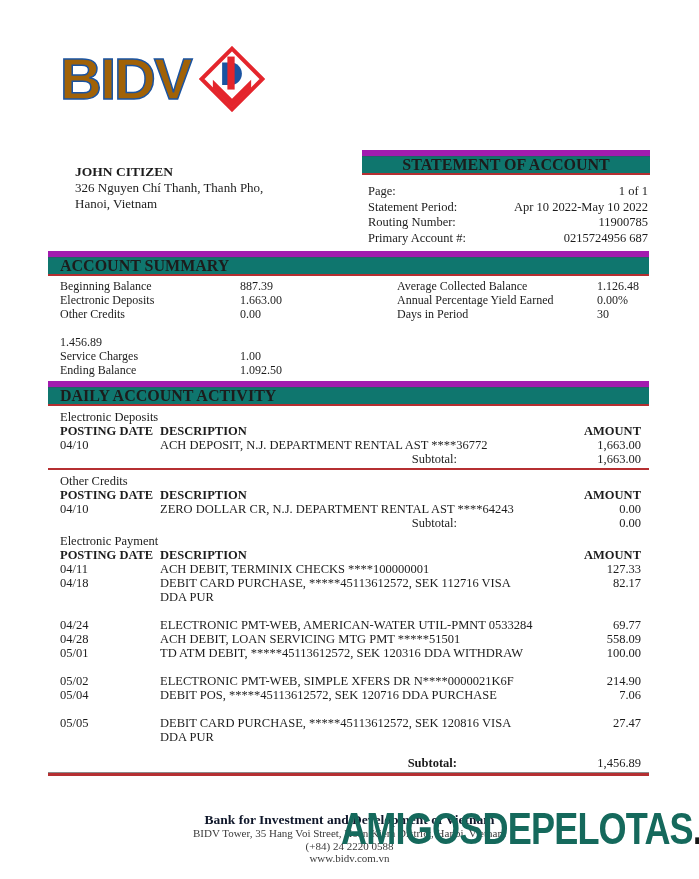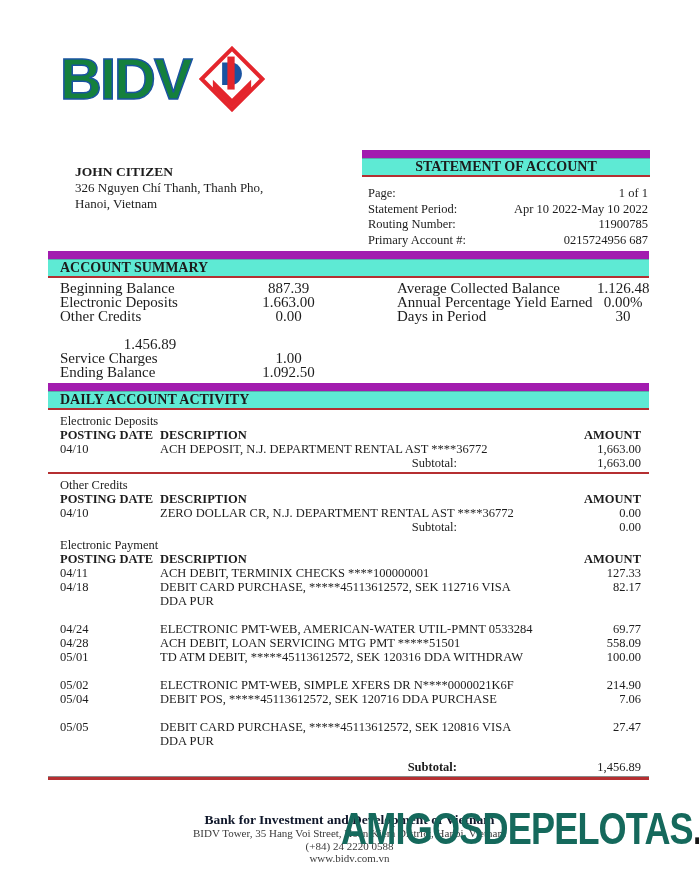--- a/index.html
+++ b/index.html
@@ -6,46 +6,46 @@
   .page {
     position:relative; width:699px; height:879px; background:#ffffff;
     font-family:"Liberation Serif","DejaVu Serif",serif; color:#1c1c1c;
     overflow:hidden;
   }
 
   
   .logo { position:absolute; left:60px; top:46px; display:flex; align-items:center; gap:8px; }
   .logo-text {
     font-family:"Liberation Sans","DejaVu Sans",sans-serif; font-weight:bold;
-    font-size:58px; line-height:62px; color:#15803d; letter-spacing:-2px;
+    font-size:58px; line-height:62px; color:#a16207; letter-spacing:-2px;
     -webkit-text-stroke:1.5px #1a53a1;
   }
   .logo-mark { width:66px; height:66px; display:block; }
 
   
   .customer { position:absolute; left:62px; top:164px; font-size:13px; line-height:16px;margin-left:13px; }
   .cust-name { font-weight:bold; font-size:13.5px; }
 
   .stmt-box { position:absolute; left:362px; top:150px; width:288px; }
   .bar {
-    background:#5eead4; border-top:8px solid #a21caf; border-bottom:2px solid #b52f31;
-    font-weight:bold; font-size:14px; line-height:13px; padding:2px 0 2px 12px;
+    background:#0f766e; border-top:6px solid #a21caf; border-bottom:2px solid #b52f31;
+    font-weight:bold; font-size:16px; line-height:13px; padding:2px 0 2px 12px;
     box-shadow: inset 0 1px 0 rgba(70,70,90,.35);
   }
   .stmt-title { text-align:center; padding:2px 0; }
   .stmt-rows { padding-top:9px; font-size:12.5px; }
   .stmt-row { display:flex; justify-content:space-between; line-height:15.5px; padding:0 2px 0 6px; }
   .stmt-row .val { text-align:right; }
 
   
   .content { position:absolute; left:48px; top:251px; width:601px; }
 
-  .summary { font-size:15px; padding:3px 0 0 0; }
+  .summary { font-size:12px; padding:3px 0 0 0; }
   .sum-line { display:grid; grid-template-columns:180px 97px 60px 200px 1fr; line-height:14px; padding-left:12px; }
-  .sum-line .v { text-align:center; }
+  .sum-line .v { text-align:left; }
 
   .spacer14 { height:14px; }
   .spacer12 { height:12px; }
   .spacer4  { height:4px; }
 
   .sub-name { font-size:12.5px; line-height:14px; padding-left:12px; margin-top:4px; }
   .trow { display:grid; grid-template-columns:100px 1fr 112px; font-size:12.5px; line-height:14px; padding-left:12px; }
   .thead { font-weight:bold; }
   .trow .amt { text-align:right; padding-right:8px; }
   .subtotal-lbl { text-align:right; padding-right:80px; }
@@ -183,21 +183,21 @@
     <div class="redline"></div>
 
     <div class="sub-name">Other Credits</div>
     <div class="trow thead">
       <span>POSTING DATE</span>
       <span>DESCRIPTION</span>
       <span class="amt">AMOUNT</span>
     </div>
     <div class="trow">
       <span>04/10</span>
-      <span>ZERO DOLLAR CR, N.J. DEPARTMENT RENTAL AST ****36772</span>
+      <span>ZERO DOLLAR CR, N.J. DEPARTMENT RENTAL AST ****64243</span>
       <span class="amt">0.00</span>
     </div>
     <div class="trow">
       <span></span>
       <span class="subtotal-lbl">Subtotal:</span>
       <span class="amt">0.00</span>
     </div>
 
     <div class="sub-name">Electronic Payment</div>
     <div class="trow thead">

